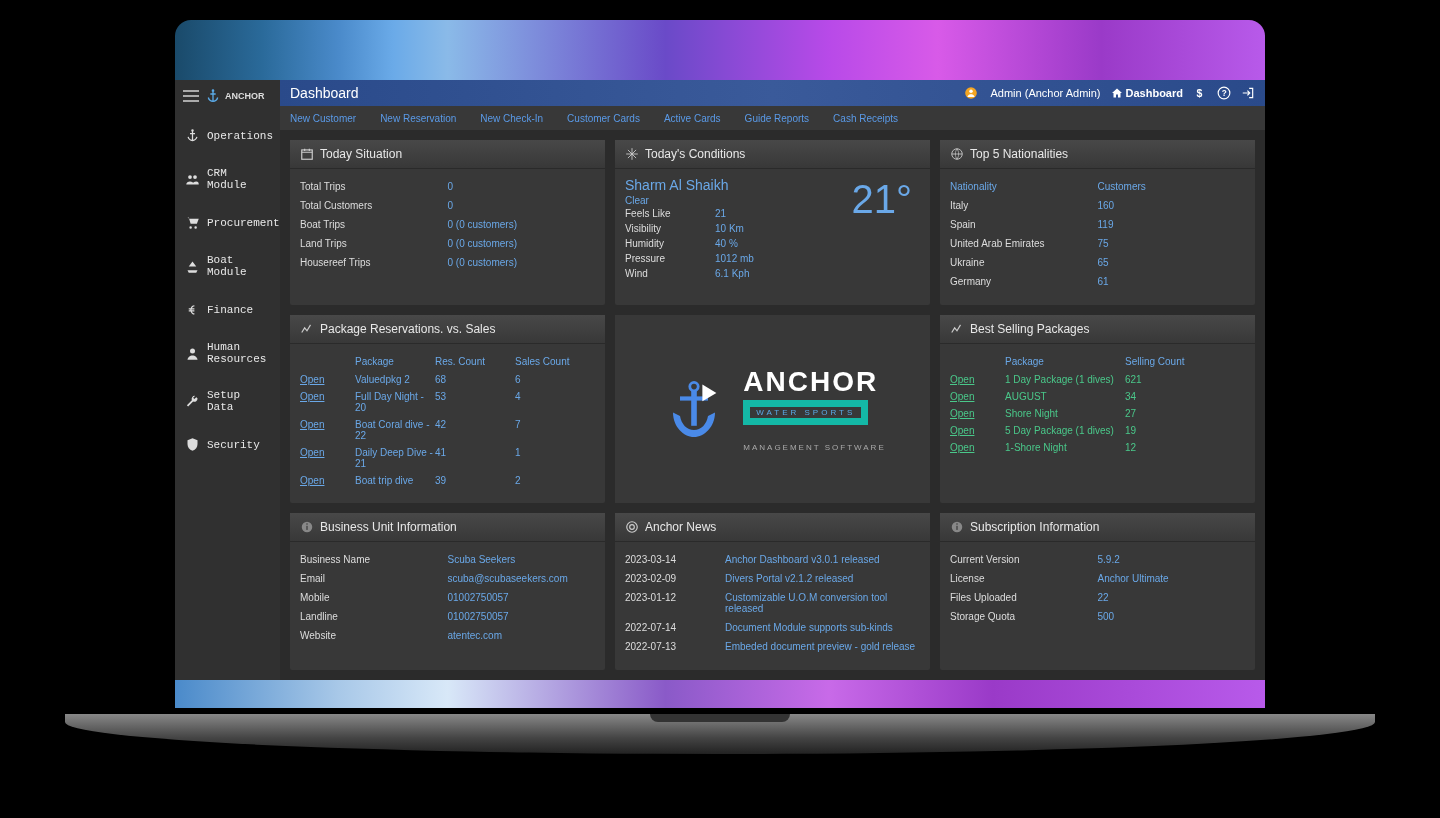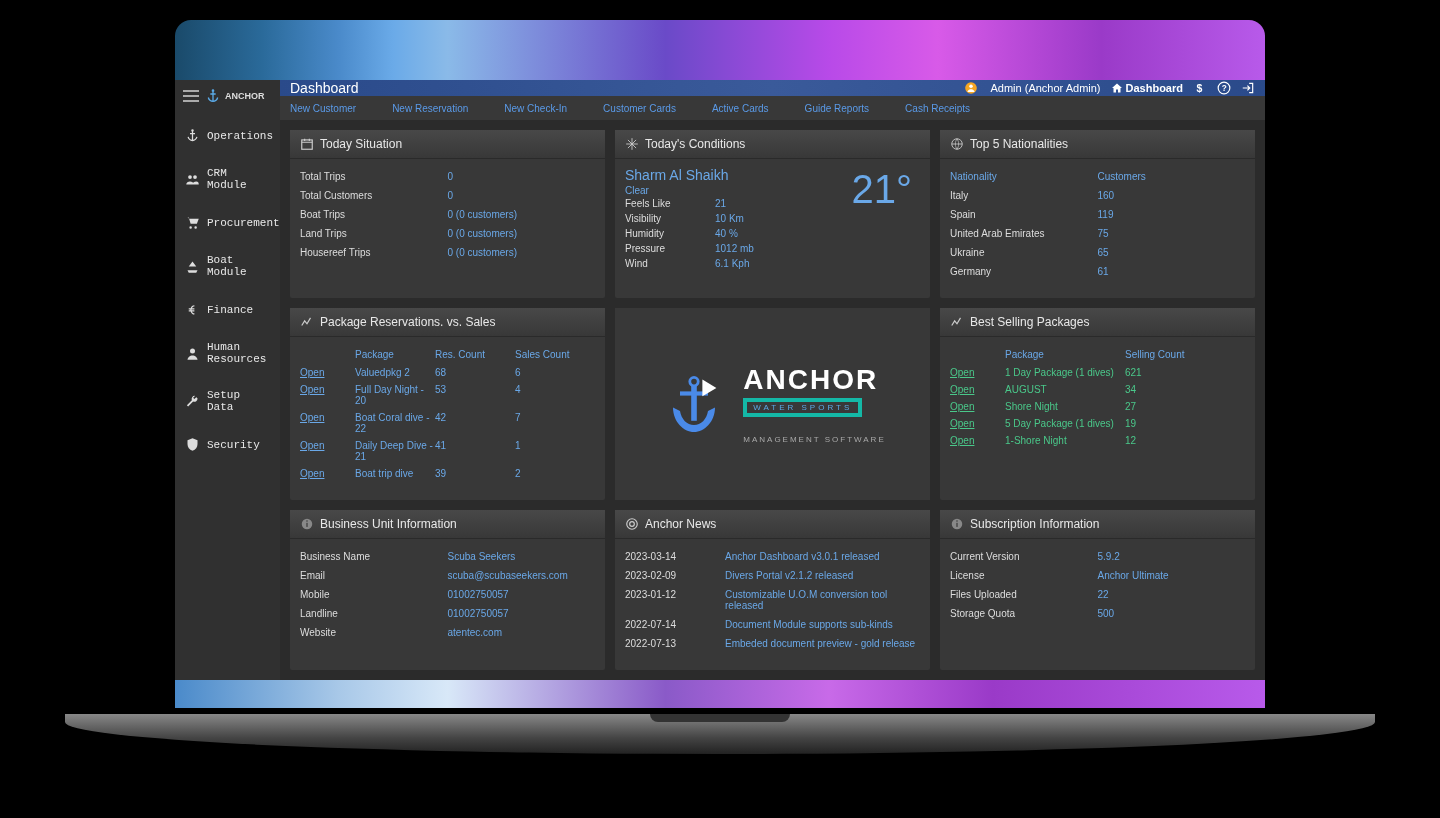--- a/index.html
+++ b/index.html
@@ -58,38 +58,38 @@
 }
 .side-icon { width: 15px; height: 15px; display: flex; align-items: center; justify-content: center; }
 .main {
   flex: 1;
   display: flex;
   flex-direction: column;
   overflow: hidden;
 }
 .topbar {
   background: linear-gradient(90deg, #2a4a8a 0%, #3a5a9a 50%, #2a4a8a 100%);
-  height: 16px;
+  height: 26px;
   display: flex;
   align-items: center;
   padding: 0 10px;
   color: #fff;
 }
 .topbar-title { font-size: 14px; font-weight: 500; }
 .topbar-right { margin-left: auto; display: flex; align-items: center; gap: 10px; font-size: 11px; }
 .topbar-user { display: flex; align-items: center; gap: 12px; }
 .topbar-dash { display: flex; align-items: center; gap: 3px; font-weight: bold; }
 .topbar-icon { width: 14px; height: 14px; display: flex; align-items: center; justify-content: center; cursor: pointer; }
 .subbar {
   background: #383838;
   height: 24px;
   display: flex;
   align-items: center;
   padding: 10px 10px;
-  gap: 36px;
+  gap: 24px;
 }
 .subbar a { color: #5a9ae8; font-size: 10px; text-decoration: none; cursor: pointer; }
 .content {
   flex: 1;
   padding: 10px;
   display: grid;
   grid-template-columns: 1fr 1fr 1fr;
   grid-template-rows: auto auto auto;
   gap: 10px;
   overflow: auto;
@@ -135,21 +135,21 @@
 .logo-card {
   background: #383838;
   display: flex;
   align-items: center;
   justify-content: center;
   min-height: 130px;
 }
 .logo-big { display: flex; align-items: center; gap: 14px; }
 .logo-text { color: #fff; }
 .logo-anchor-txt { font-size: 28px; font-weight: bold; letter-spacing: 2px; }
-.logo-sub { font-size: 8px; letter-spacing: 3px; color: #5aaae8; border: 4px solid #14b8a6; padding: 1px 6px; margin-top: 2px; display: inline-block; }
+.logo-sub { font-size: 8px; letter-spacing: 3px; color: #5aaae8; border: 7px solid #14b8a6; padding: 1px 6px; margin-top: 2px; display: inline-block; }
 .logo-sub2 { font-size: 8px; letter-spacing: 2px; color: #aaa; margin-top: 18px; }
 .news-row { display: flex; font-size: 10px; padding: 4px 0; align-items: flex-start; }
 .news-date { flex: 0 0 100px; color: #ddd; }
 .news-text { flex: 1; color: #6aa8e8; cursor: pointer; }
 .bezel-bottom {
   height: 28px;
   background: linear-gradient(90deg, #4a8aca 0%, #a8c8e8 15%, #d8e8f8 25%, #8a5ac8 45%, #c86ae8 60%, #9a3ac8 75%, #b85aea 100%);
 }
 .base {
   width: 1310px;

